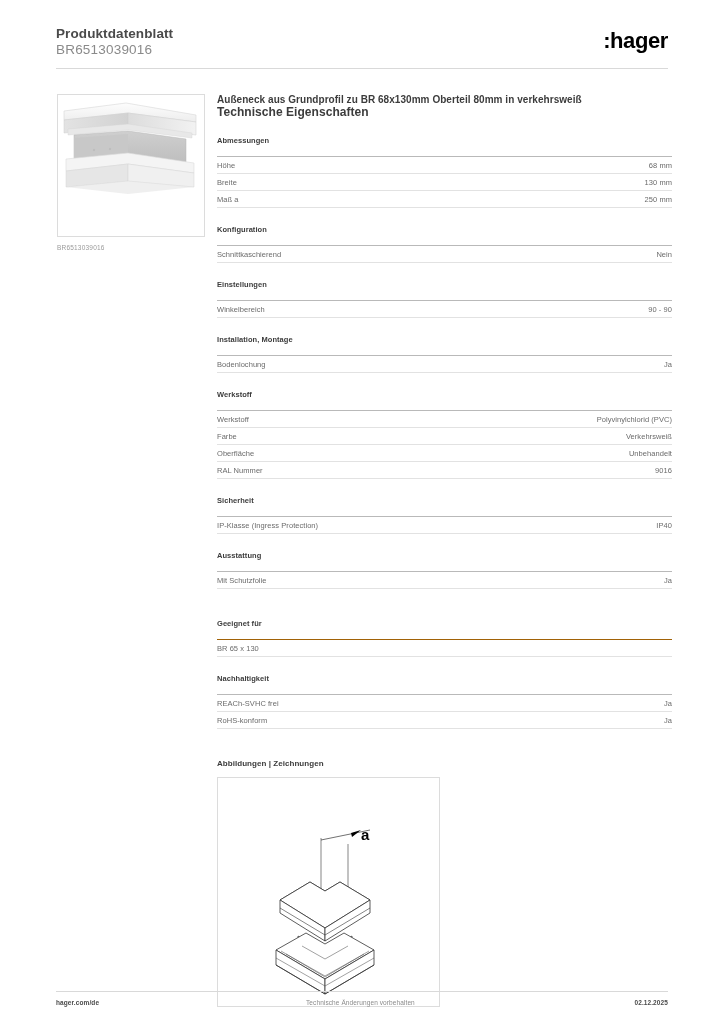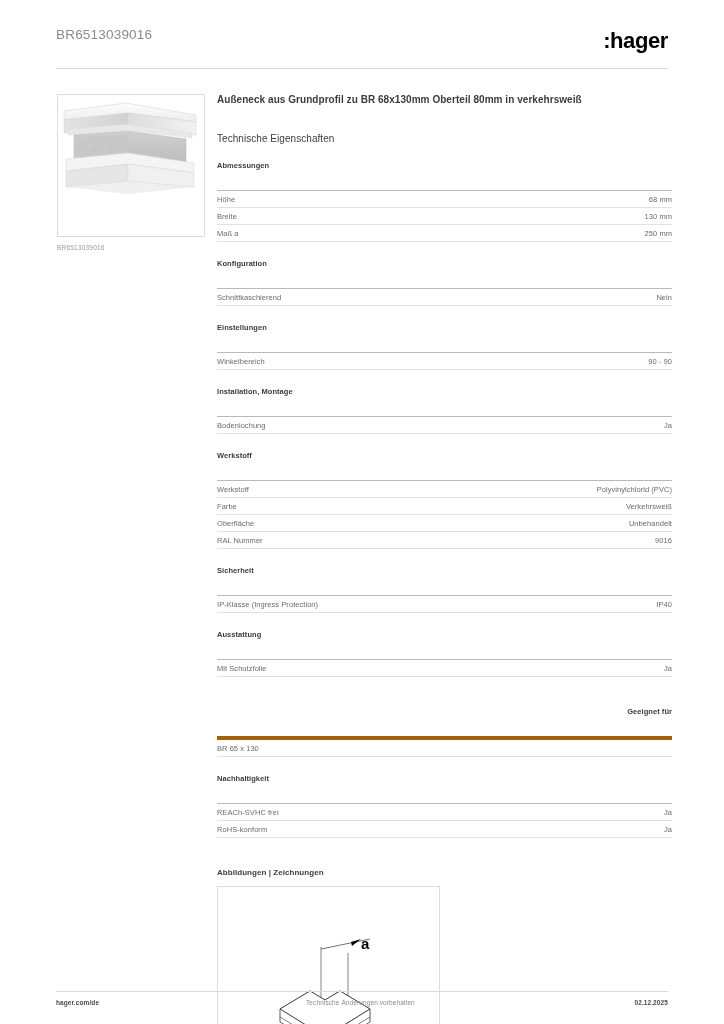--- a/index.html
+++ b/index.html
@@ -86,40 +86,38 @@
     width: 455px;
   }
   .product-desc {
     font-size: 10px;
     font-weight: bold;
     color: #3c3c3c;
     line-height: 11px;
     letter-spacing: 0.05px;
   }
   .tech-heading {
-    margin-top: 28px;
-    font-size: 10px;
-    font-weight: normal;
+    font-size: 12px;
+    font-weight: bold;
     color: #3c3c3c;
     letter-spacing: 0.05px;
   }
 
   .group { margin-top: 17px; }
   .group.first { margin-top: 17px; }
   .group-title {
     font-size: 7.5px;
     font-weight: bold;
     color: #3c3c3c;
-    padding-bottom: 20px;
+    padding-bottom: 11px;
     border-bottom: 1px solid #b9b9b9;
     letter-spacing: 0.05px;
   }
   .group.thick > .group-title {
-    border-bottom: 4px solid #a16207;
-    text-align: right;
+    border-bottom: 1px solid #a16207;
   }
   .spacer-gap { height: 13px; }
 
   .row {
     display: flex;
     justify-content: space-between;
     align-items: baseline;
     border-bottom: 1px solid #e2e2e2;
     padding: 3.5px 0 3.5px 0;
     font-size: 7.5px;
@@ -166,20 +164,21 @@
     letter-spacing: 0.1px;
   }
   .footer-left  { position: absolute; left: 0;   top: 0; font-weight: bold; color: #4a4a4a; }
   .footer-mid   { position: absolute; left: 250px; top: 0; }
   .footer-right { position: absolute; right: 0;  top: 0; font-weight: bold; color: #4a4a4a; }
 </style>
 </head>
 <body>
 
 <div class="header">
+  <div class="doc-title">Produktdatenblatt</div>
   <div class="doc-subtitle">BR6513039016</div>
   <div class="brand-logo">:hager</div>
 </div>
 <div class="header-rule"></div>
 
 <div class="photo-box">
   <svg width="144" height="139" viewBox="0 0 144 139">
     <defs>
       <linearGradient id="topg" x1="0" y1="0" x2="0" y2="1">
         <stop offset="0" stop-color="#fdfdfd"></stop>

